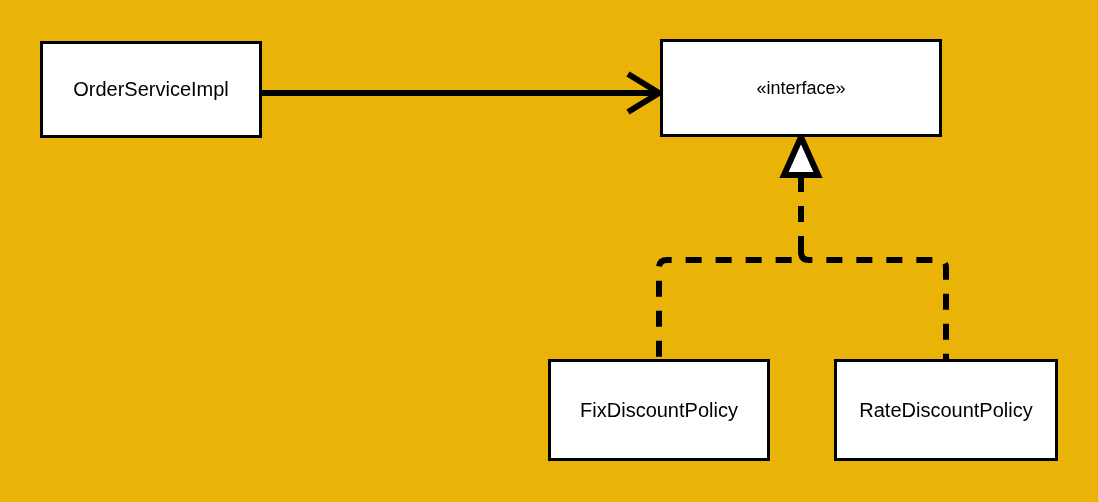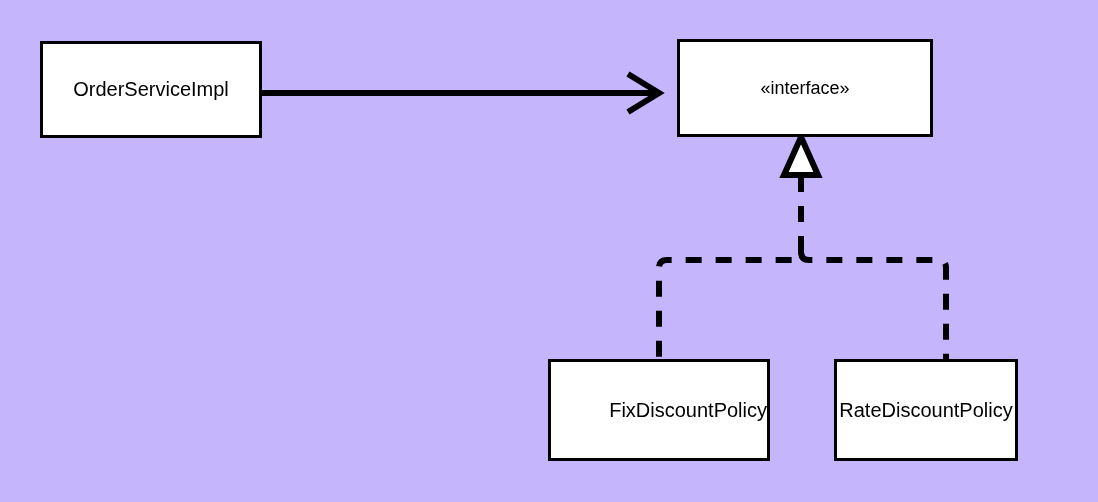--- a/index.html
+++ b/index.html
@@ -8,21 +8,21 @@
     background: #ffffff;
   }
   body {
     font-family: "Liberation Sans", sans-serif;
     -webkit-font-smoothing: antialiased;
   }
   #diagram-canvas {
     position: relative;
     width: 1098px;
     height: 502px;
-    background: #c4b5fd;
+    background: #eab308;
     overflow: hidden;
   }
   .uml-svg {
     position: absolute;
     left: 0;
     top: 0;
     width: 1098px;
     height: 502px;
   }
   .uml-box {
@@ -50,23 +50,23 @@
     white-space: nowrap;
   }
   .iface-name {
     font-size: 20px;
     line-height: 25px;
     color: #000000;
     font-weight: bold;
     white-space: nowrap;
   }
   #box-order-service-impl { left: 40px;  top: 41px;  width: 222px; height: 97px; }
-  #box-discount-policy    { left: 660px; top: 39px;  width: 256px; height: 98px; margin-left: 17px; }
-  #box-fix-discount       { left: 548px; top: 359px; width: 222px; height: 102px; align-items: flex-end; }
-  #box-rate-discount      { left: 834px; top: 359px; width: 184px; height: 102px; }
+  #box-discount-policy    { left: 660px; top: 39px;  width: 282px; height: 98px; }
+  #box-fix-discount       { left: 548px; top: 359px; width: 222px; height: 102px; }
+  #box-rate-discount      { left: 834px; top: 359px; width: 224px; height: 102px; }
 </style>
 </head>
 <body>
 
 <div id="diagram-canvas">
 
   <svg class="uml-svg" viewBox="0 0 1098 502" xmlns="http://www.w3.org/2000/svg">
 
     <line x1="262" y1="93" x2="656" y2="93" stroke="#000000" stroke-width="6" stroke-linecap="butt"></line>
 

